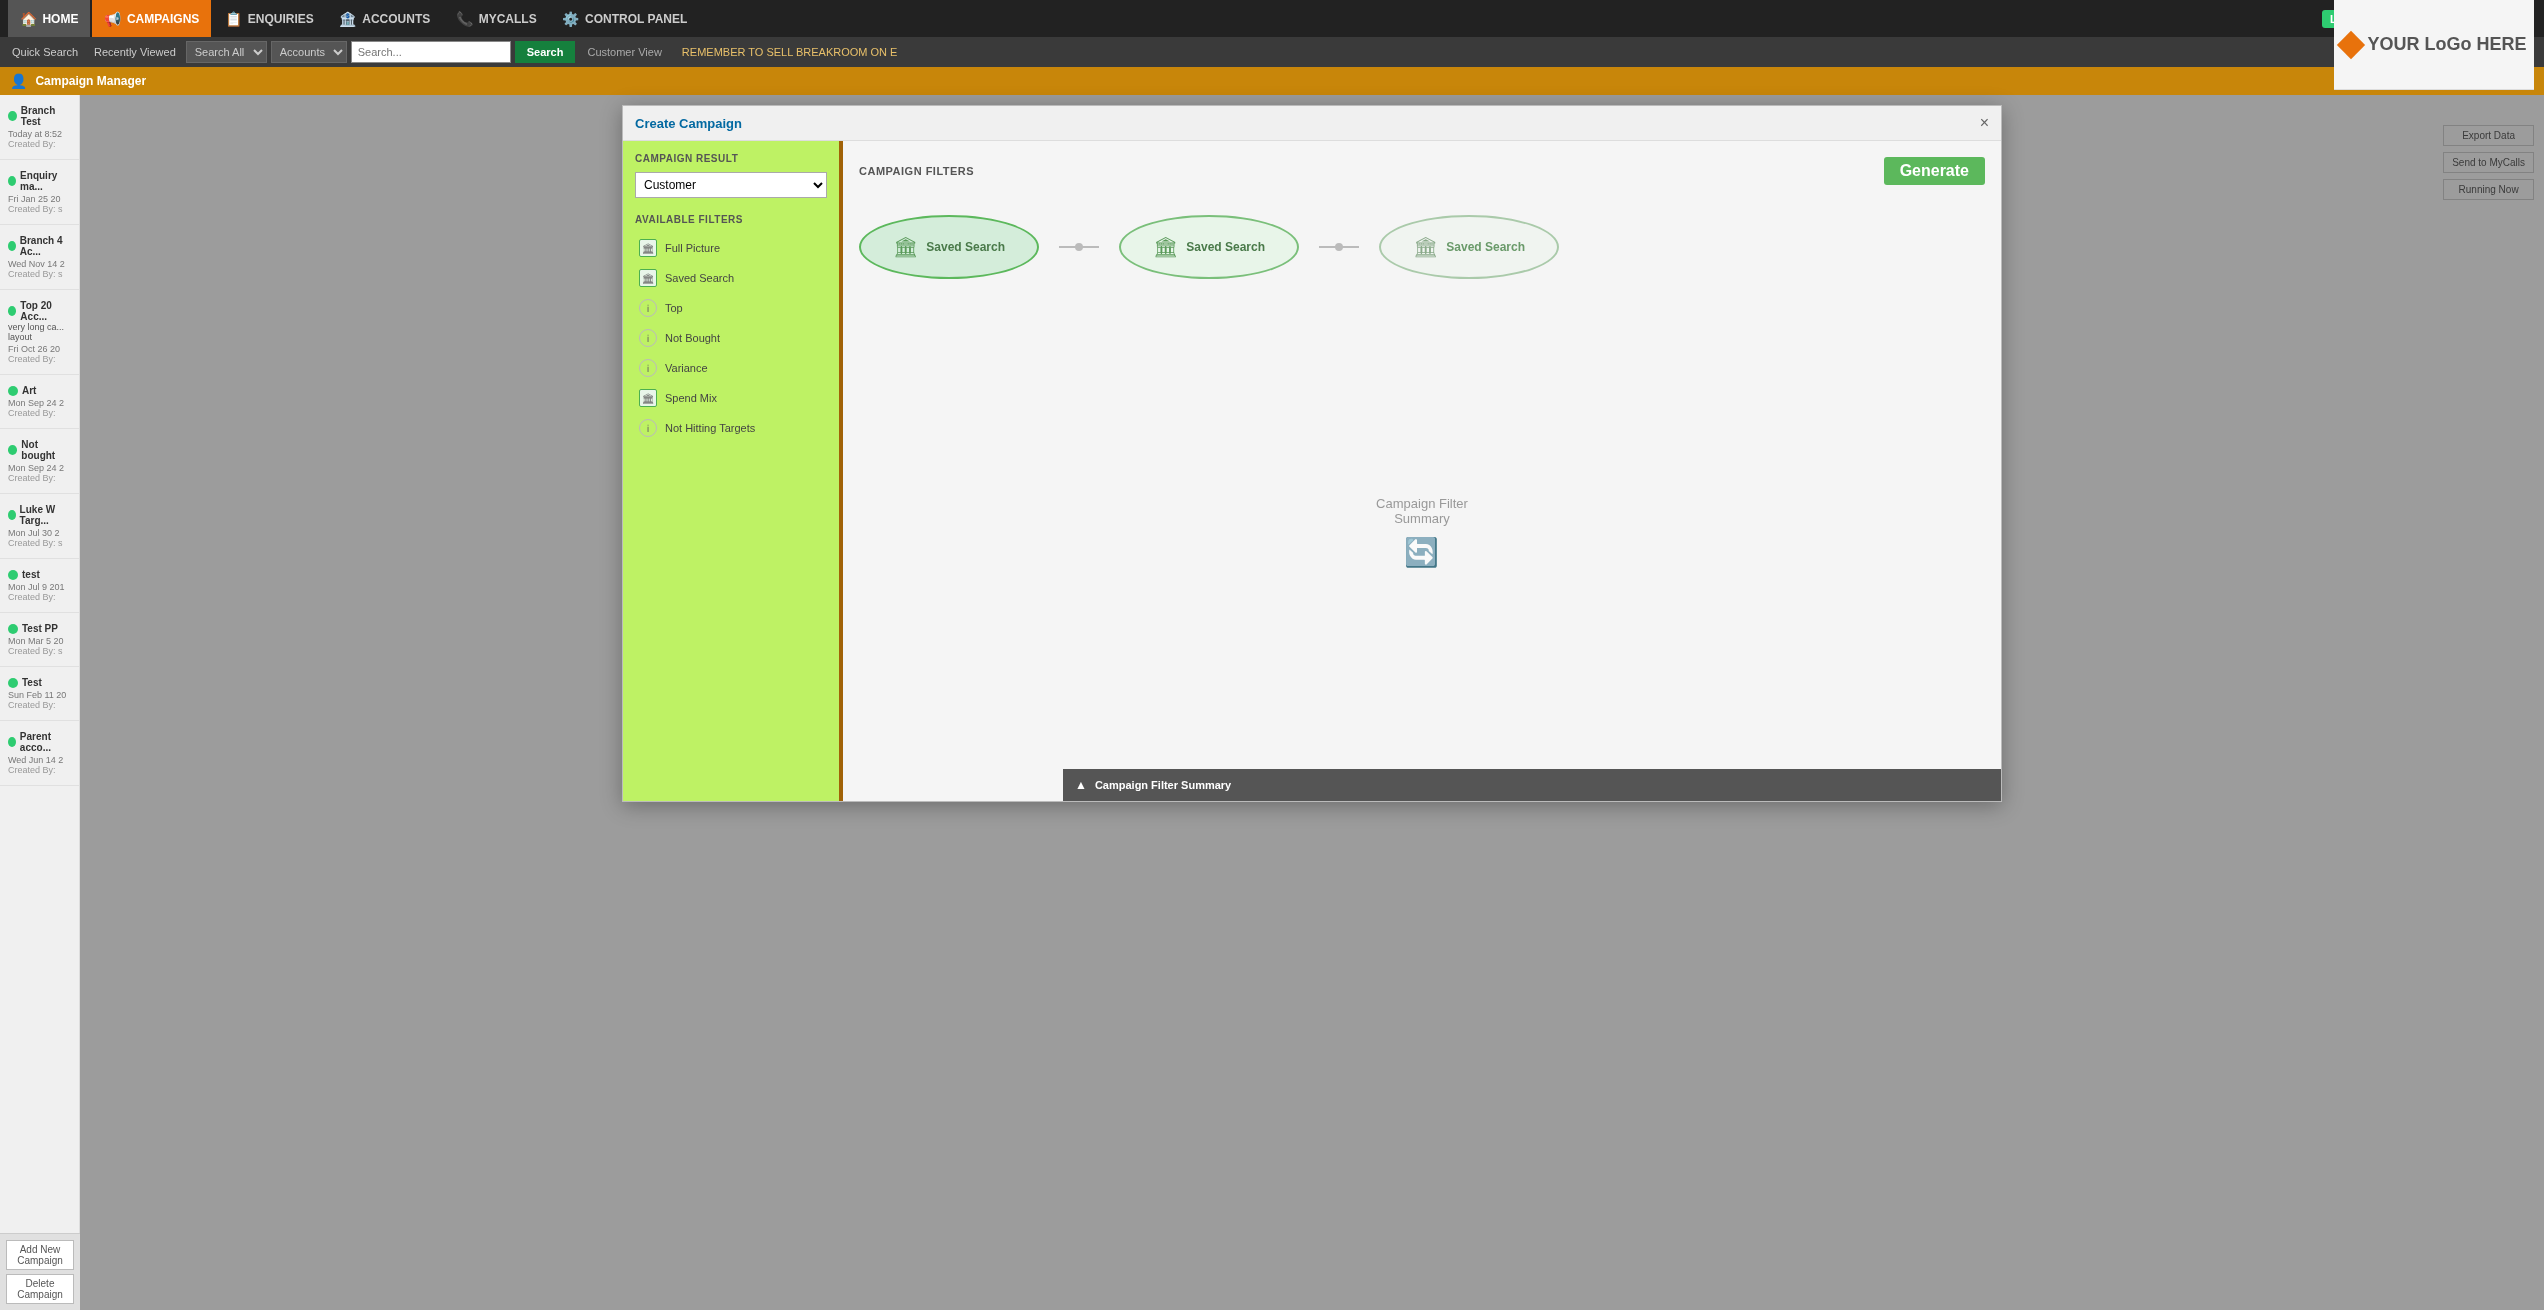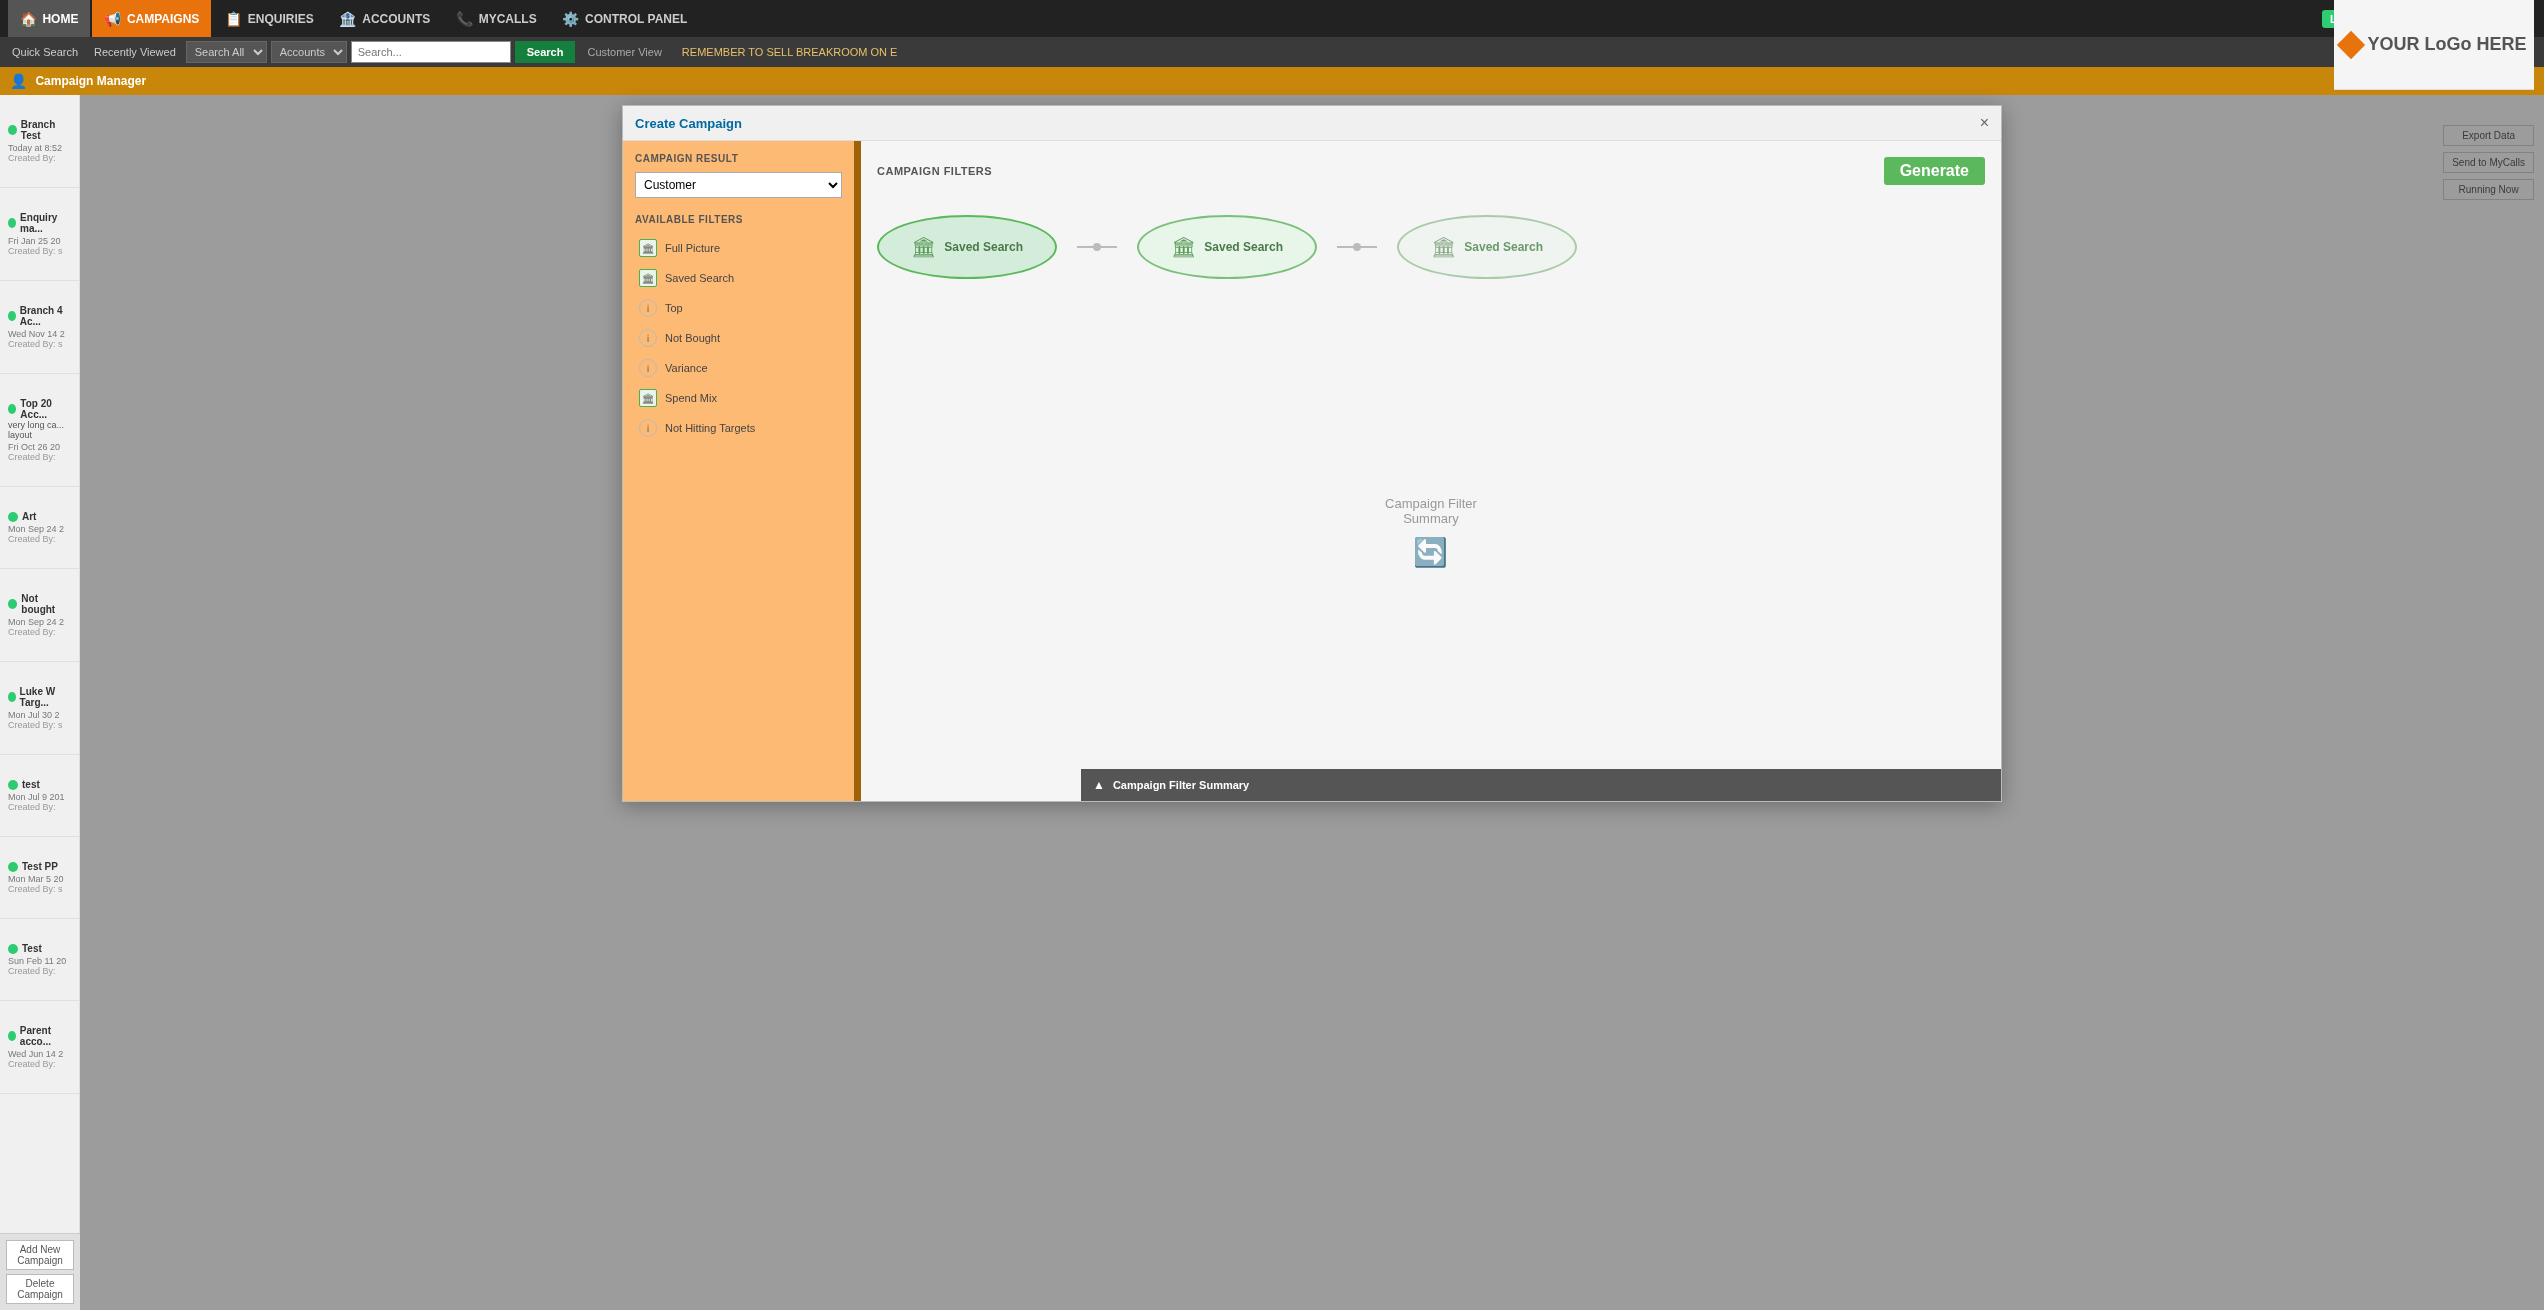--- a/index.html
+++ b/index.html
@@ -151,21 +151,21 @@
 
     
     .sidebar {
       width: 80px;
       background: #f0f0f0;
       border-right: 1px solid #ddd;
       overflow-y: auto;
       flex-shrink: 0;
     }
     .sidebar-item {
-      padding: 24px 8px;
+      padding: 10px 8px;
       border-bottom: 1px solid #e0e0e0;
       cursor: pointer;
     }
     .sidebar-item .item-dot {
       width: 10px;
       height: 10px;
       border-radius: 50%;
       background: #2ecc71;
       display: inline-block;
       margin-right: 4px;
@@ -235,23 +235,23 @@
     }
 
     
     .modal-body {
       display: flex;
       height: 660px;
     }
 
     
     .modal-left {
-      width: 238px;
-      border-right: 7px solid #a16207;
-      background: #fdba74;
+      width: 220px;
+      border-right: 4px solid #a16207;
+      background: #bef264;
       padding: 12px;
       flex-shrink: 0;
     }
     .section-label {
       font-size: 10px;
       font-weight: bold;
       color: #555;
       text-transform: uppercase;
       margin-bottom: 8px;
       letter-spacing: 0.5px;

